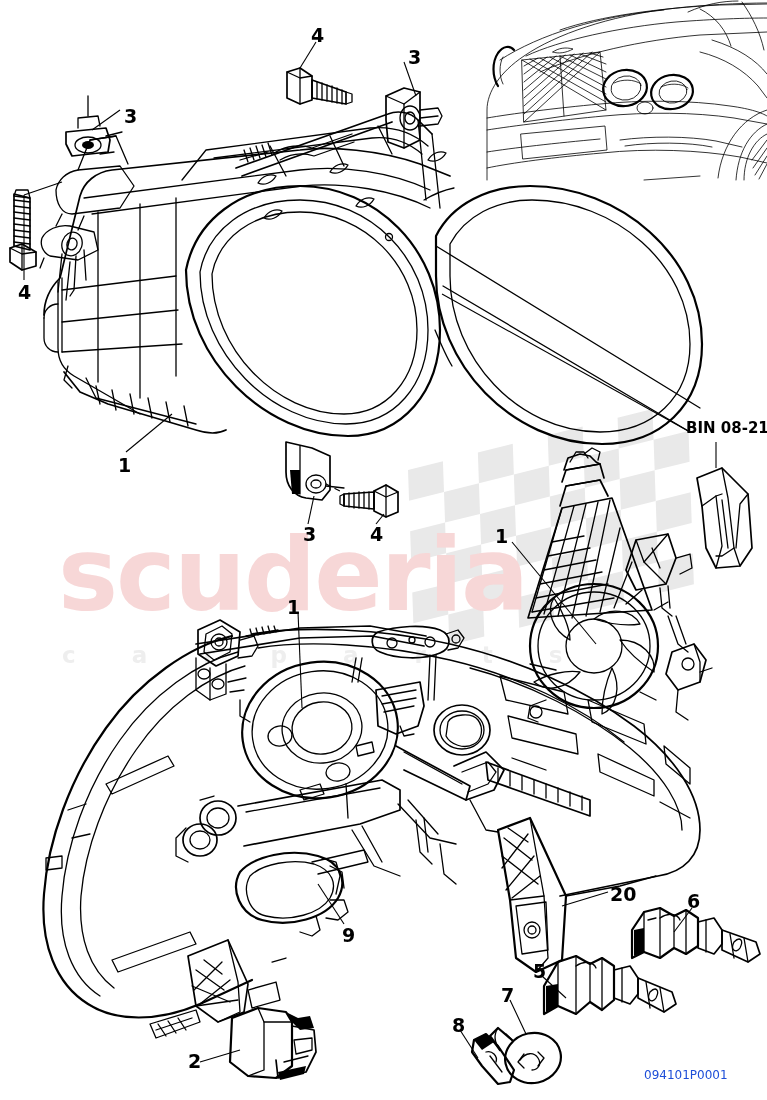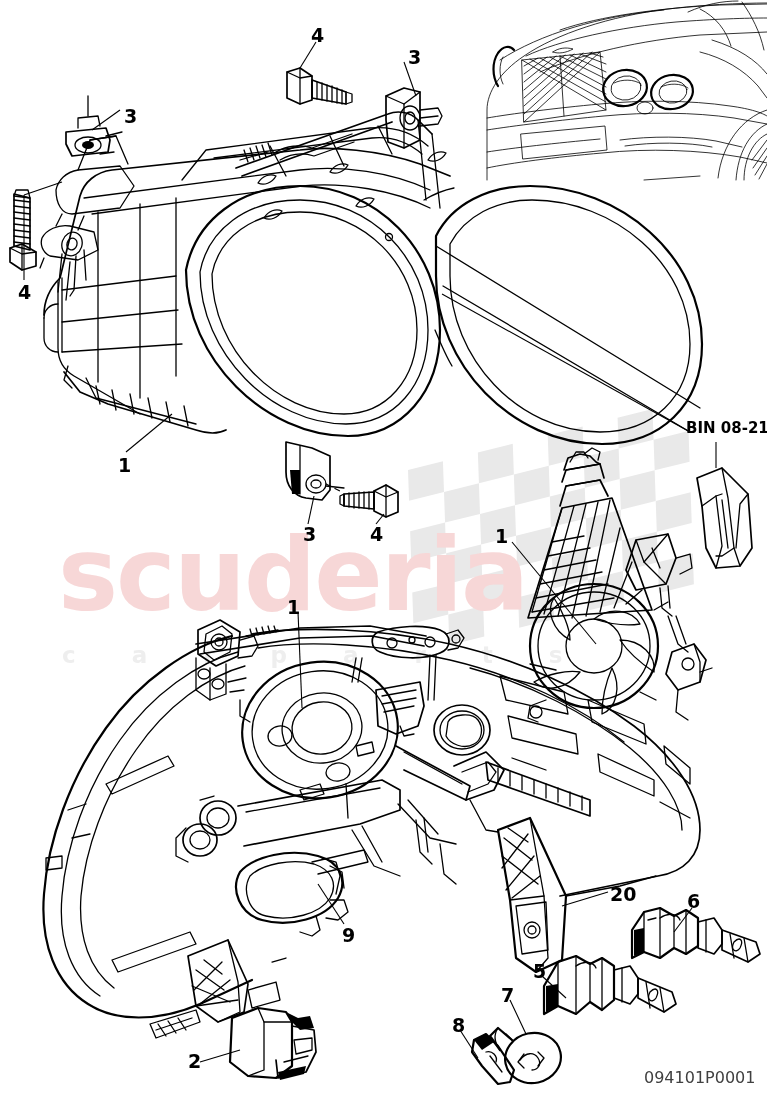--- a/index.html
+++ b/index.html
@@ -42,21 +42,21 @@
     line-height:1;white-space:nowrap;
   }
   .bin-label{
     position:absolute;
     font-family:"DejaVu Sans", sans-serif;
     font-size:15px;font-weight:700;color:#000;white-space:nowrap;
   }
   .partno{
     position:absolute;left:644px;top:1068px;
     font-family:"DejaVu Sans", sans-serif;
-    font-size:16px;font-weight:400;color:#404040;white-space:nowrap;
+    font-size:12px;font-weight:400;color:#1d4ed8;white-space:nowrap;
   }
 </style>
 </head>
 <body>
 
 <div id="page">
 
   <svg id="wm-flag" viewBox="0 0 767 1100">
     <g transform="translate(408,470) rotate(-14) skewX(-12)">
       <g fill="#e9e9e9">

